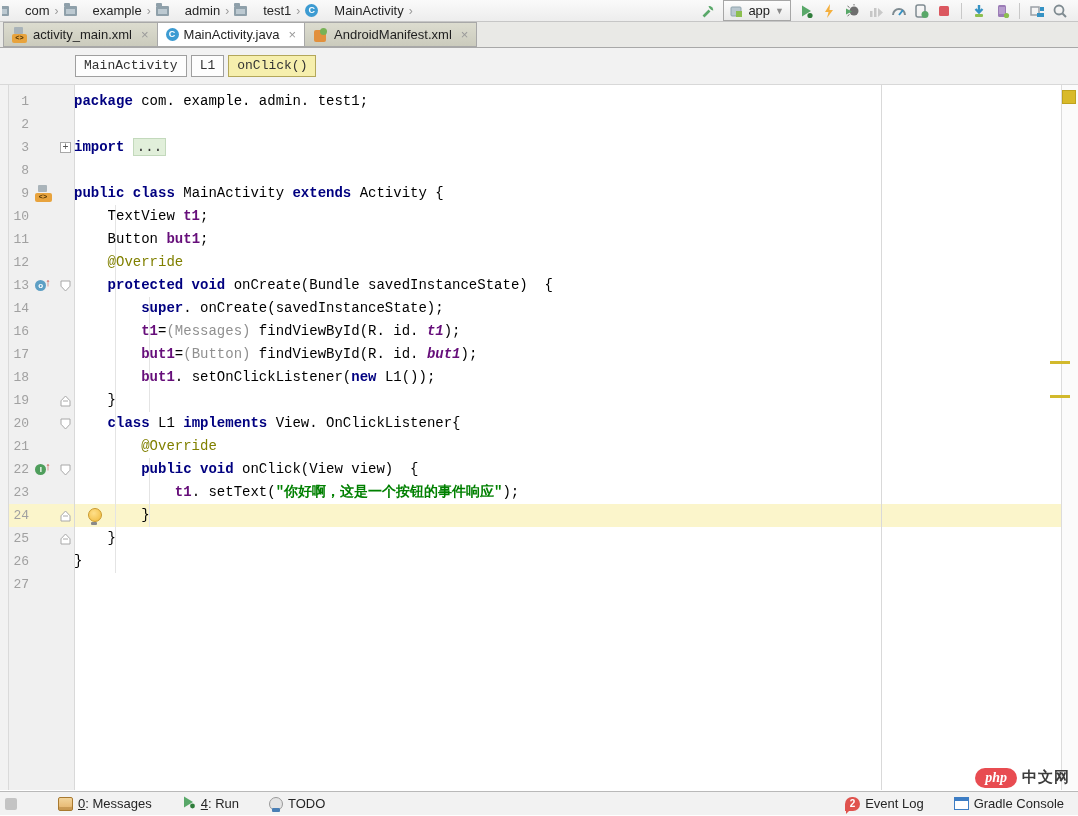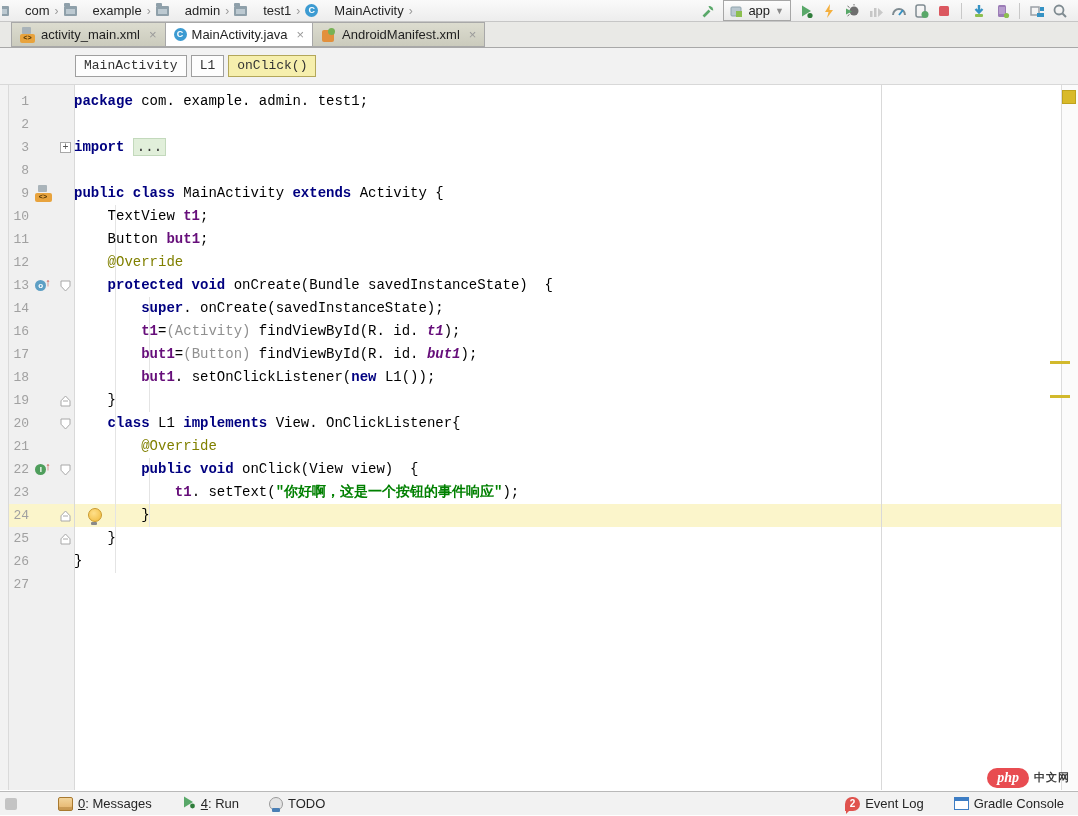--- a/index.html
+++ b/index.html
@@ -21,21 +21,21 @@
   .icon-class::before{content:"C";}
 
   .tools{margin-left:auto;display:flex;align-items:center;gap:7px;}
   .tbtn{width:16px;height:16px;display:flex;align-items:center;justify-content:center;flex:none;}
   .tsep{width:1px;height:16px;background:#c8c8c8;margin:0 2px;}
   .runbox{height:19px;display:flex;align-items:center;gap:5px;padding:0 6px;border:1px solid #a6a6a6;
           border-radius:0;background:linear-gradient(#fdfdfd,#e9e9e9);font-size:13px;color:#222;}
   .runbox .arr{color:#8a8a8a;font-size:9px;}
 
   
-  .tabstrip{height:25px;border-bottom:1px solid #a8a8a8;background:#e9e9e6;display:flex;align-items:flex-end;padding-left:11px;}
+  .tabstrip{height:25px;border-bottom:1px solid #a8a8a8;background:#e9e9e6;display:flex;align-items:flex-end;padding-left:3px;}
   .tab{height:23px;display:flex;align-items:center;gap:5px;padding:0 8px;border:1px solid #a8a8a8;border-left:none;
        background:linear-gradient(#dcdccf,#cbcbbd);font-size:13px;color:#1f1f1f;cursor:default;}
   .tab:first-child{border-left:1px solid #a8a8a8;}
   .tab.active{background:#fff;}
   .tab .close{color:#9a9a9a;font-size:13px;margin-left:4px;}
   .icon-layout-xml{position:relative;width:16px;height:16px;flex:none;}
   .icon-layout-xml::before{content:"";position:absolute;top:0;left:2px;width:9px;height:7px;background:#a9b3b9;border-radius:1px;}
   .icon-layout-xml::after{content:"<>";position:absolute;bottom:0;left:0;width:15px;height:9px;background:#e8a33d;border-radius:2px;
        font:bold 7px/9px "Liberation Mono",monospace;color:#4a3000;text-align:center;}
   .icon-manifest{position:relative;width:16px;height:16px;flex:none;}
@@ -88,21 +88,21 @@
           background:radial-gradient(circle at 40% 35%,#ffe08a,#f0b93c);border:1px solid #c9992c;}
   .g-bulb::after{content:"";position:absolute;left:2px;bottom:-4px;width:6px;height:3px;background:#8a8a8a;border-radius:1px;}
 
   .stripe{position:absolute;right:0;top:0;width:16px;height:100%;background:#fbfbfb;border-left:1px solid #dcdcdc;z-index:3;}
   .fsquare{position:absolute;right:2px;top:5px;width:12px;height:12px;border:1px solid #bfa31e;z-index:4;}
   .tick{position:absolute;right:8px;width:20px;height:3px;z-index:4;}
 
   .watermark{position:absolute;right:8px;bottom:1px;height:23px;display:flex;align-items:center;gap:5px;z-index:4;}
   .wm-logo{background:#e84c51;color:#fff;font:italic bold 14px "Liberation Serif",serif;
            padding:2px 10px;border-radius:12px;}
-  .wm-text{font-weight:bold;font-size:11px;color:#3c3c3c;letter-spacing:1px;}
+  .wm-text{font-weight:bold;font-size:15px;color:#3c3c3c;letter-spacing:1px;}
 
   
   .statusbar{position:absolute;left:0;top:791px;width:1078px;height:24px;border-top:1px solid #b9b9b9;background:#f2f2f2;
              display:flex;align-items:center;font-size:13px;color:#262626;padding:0 14px 0 58px;box-sizing:border-box;gap:30px;}
   .sb-corner{position:absolute;left:5px;top:6px;width:12px;height:12px;background:#c4c4c4;border-radius:2px;}
   .sb-item{display:flex;align-items:center;gap:5px;cursor:default;}
   .sb-spacer{flex:1;}
   .sb-ic{flex:none;display:inline-block;}
   .ic-messages{width:13px;height:12px;background:linear-gradient(#f2d49b,#e4b269);border:1px solid #a8792f;border-radius:2px;
                box-shadow:inset 0 -3px 0 rgba(150,100,30,.35);}
@@ -357,21 +357,21 @@
           <span class="cell-ln">14</span>
           <span class="cell-ico"></span>
           <span class="cell-fold"></span>
           <span class="cell-code"><span class="c-kw">        super</span><span class="c-pl">. onCreate(savedInstanceState);</span></span>
         </div>
         <div class="code-row">
           <span class="cell-edge"></span>
           <span class="cell-ln">16</span>
           <span class="cell-ico"></span>
           <span class="cell-fold"></span>
-          <span class="cell-code"><span class="c-fld">        t1</span><span class="c-pl">=</span><span class="c-cast">(Activity)</span><span class="c-pl"> findViewById(R. id. </span><span class="c-sf">t1</span><span class="c-pl">);</span></span>
+          <span class="cell-code"><span class="c-fld">        t1</span><span class="c-pl">=</span><span class="c-cast">(Messages)</span><span class="c-pl"> findViewById(R. id. </span><span class="c-sf">t1</span><span class="c-pl">);</span></span>
         </div>
         <div class="code-row">
           <span class="cell-edge"></span>
           <span class="cell-ln">17</span>
           <span class="cell-ico"></span>
           <span class="cell-fold"></span>
           <span class="cell-code"><span class="c-fld">        but1</span><span class="c-pl">=</span><span class="c-cast">(Button)</span><span class="c-pl"> findViewById(R. id. </span><span class="c-sf">but1</span><span class="c-pl">);</span></span>
         </div>
         <div class="code-row">
           <span class="cell-edge"></span>

